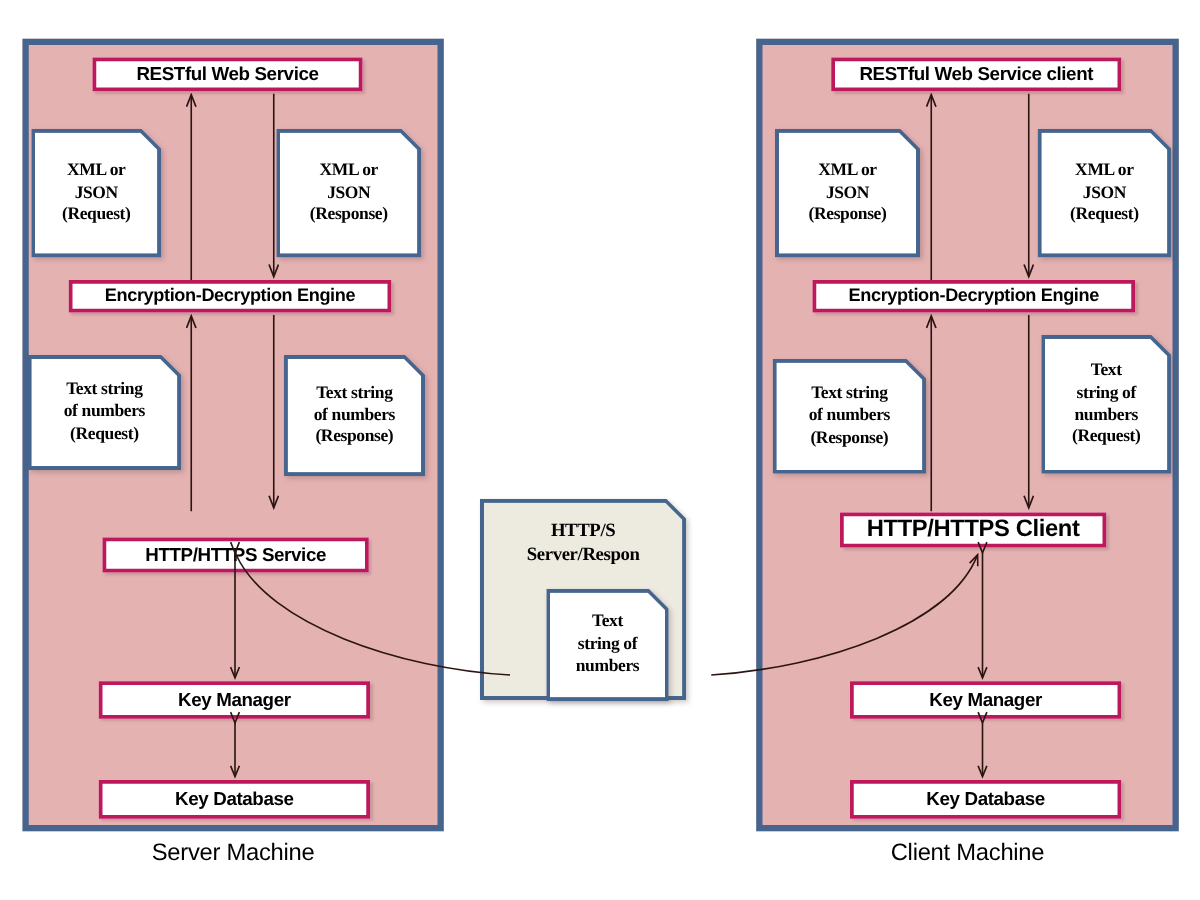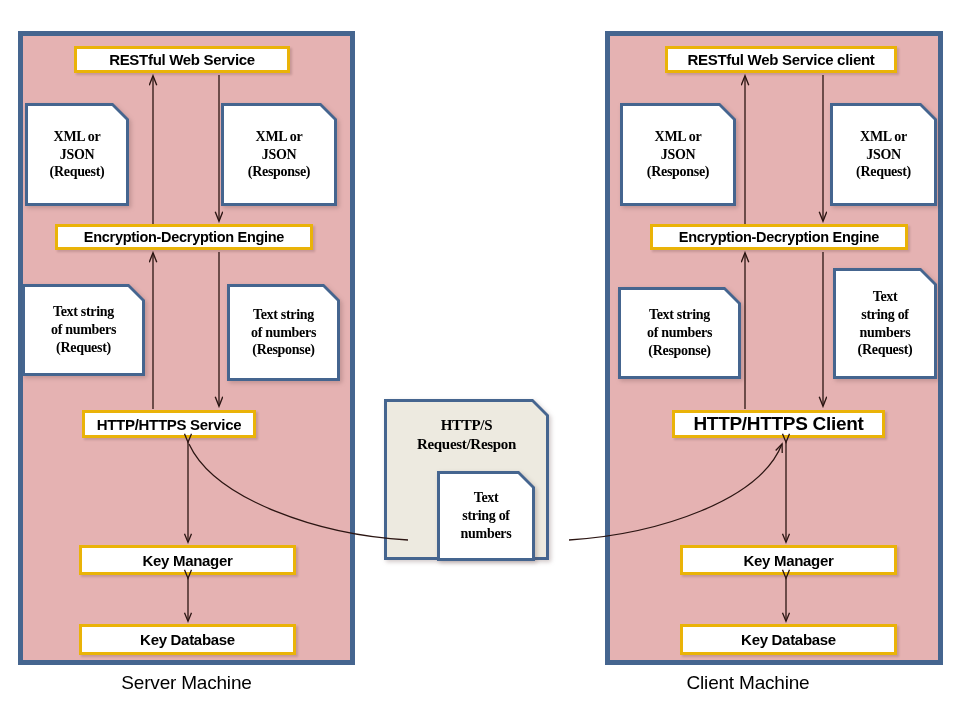--- a/index.html
+++ b/index.html
@@ -31,21 +31,21 @@
     font-weight: normal;
     font-size: 19px;
     color: #000000;
     letter-spacing: -0.2px;
   }
 
   
   .pbox {
     position: absolute;
     background: #ffffff;
-    border: 3px solid #eab308;
+    border: 3px solid #be185d;
     box-sizing: border-box;
     display: flex;
     align-items: center;
     justify-content: center;
     text-align: center;
     font-weight: bold;
     color: #000000;
     letter-spacing: -0.3px;
     box-shadow: 2px 2px 2px rgba(90,60,60,0.22);
   }
@@ -143,21 +143,21 @@
   <div class="note" style="left:227px; top:284px; width:113px; height:97px;">
     <div class="note-fill"></div>
     <div class="note-inner"></div>
     <div class="note-text" style="font-size:14px;">
       <span>Text string</span>
       <span>of numbers</span>
       <span>(Response)</span>
     </div>
   </div>
 
-  <div class="pbox" style="left:82px; top:410px; width:174px; height:28px; font-size:15px;">
+  <div class="pbox" style="left:82px; top:430px; width:213px; height:28px; font-size:15px;">
     <span>HTTP/HTTPS Service</span>
   </div>
 
   <div class="pbox" style="left:79px; top:545px; width:217px; height:30px; font-size:15px;">
     <span>Key Manager</span>
   </div>
 
   <div class="pbox" style="left:79px; top:624px; width:217px; height:31px; font-size:15px;">
     <span>Key Database</span>
   </div>
@@ -222,30 +222,30 @@
   </div>
 
   <div class="pbox" style="left:680px; top:545px; width:217px; height:30px; font-size:15px;">
     <span>Key Manager</span>
   </div>
 
   <div class="pbox" style="left:680px; top:624px; width:217px; height:31px; font-size:15px;">
     <span>Key Database</span>
   </div>
 
-  <div class="machine-label" style="left:579px; top:672px; width:338px;">
+  <div class="machine-label" style="left:605px; top:672px; width:338px;">
     <span>Client Machine</span>
   </div>
 
   <div class="note cream" style="left:384px; top:399px; width:165px; height:161px;">
     <div class="note-fill"></div>
     <div class="note-inner"></div>
     <div class="note-text" style="font-size:15px; justify-content:flex-start; padding-top:14px;">
       <span>HTTP/S</span>
-      <span>Request/Respon</span>
+      <span>Server/Respon</span>
     </div>
   </div>
 
   <div class="note" style="left:437px; top:471px; width:98px; height:90px;">
     <div class="note-fill"></div>
     <div class="note-inner"></div>
     <div class="note-text" style="font-size:14px;">
       <span>Text</span>
       <span>string of</span>
       <span>numbers</span>

